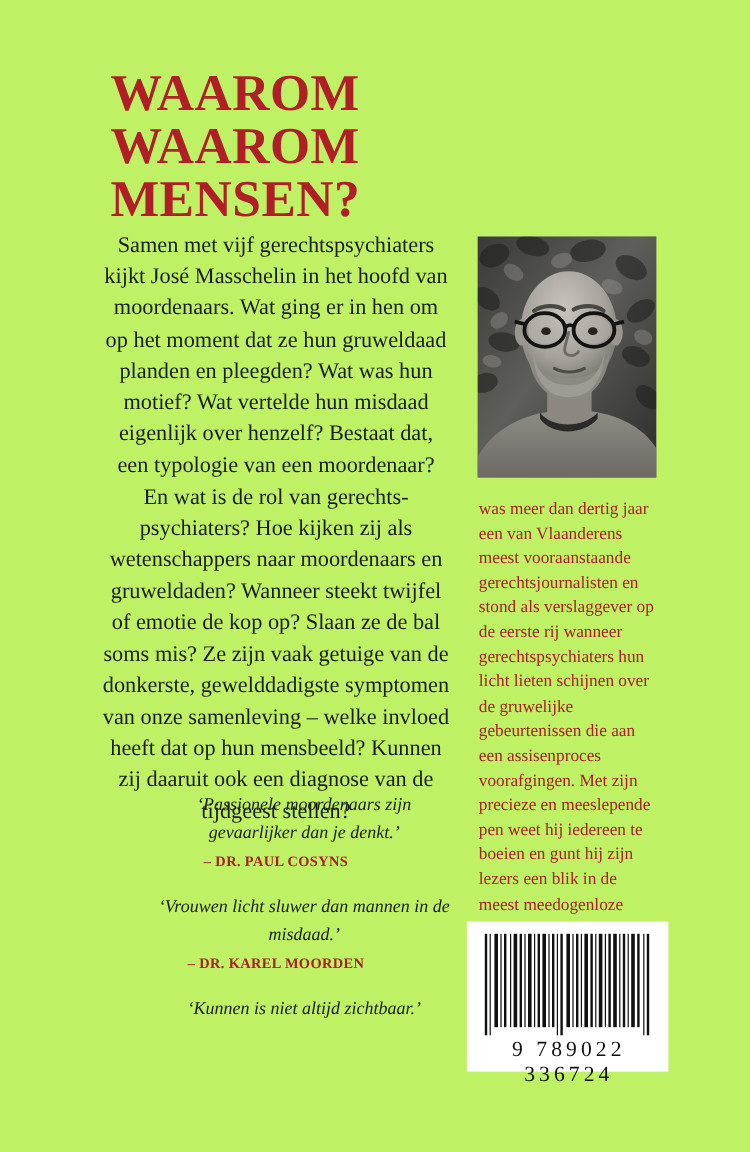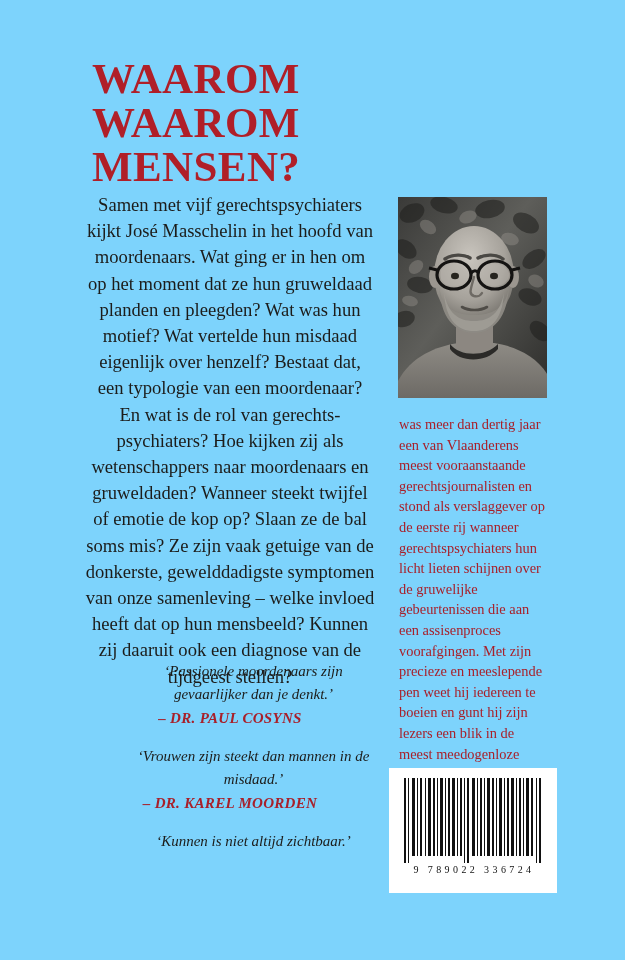--- a/index.html
+++ b/index.html
@@ -12,21 +12,21 @@
     background: #EAE7DD;
     font-family: "Liberation Serif", "DejaVu Serif", serif;
     overflow: hidden;
     position: relative;
   }
 
   .cover {
     position: relative;
     width: 625px;
     height: 960px;
-    background: #7dd3fc;
+    background: #bef264;
   }
 
   
   .title-block {
     position: absolute;
     left: 92px;
     top: 57px;
     width: 300px;
     color: #B01F28;
     font-family: "Liberation Serif", "DejaVu Serif", serif;
@@ -68,25 +68,24 @@
     color: #1C1C1A;
     font-size: 15px;
     line-height: 23px;
     font-family: "Liberation Serif", "DejaVu Serif", serif;
     margin-left: 47px;
   }
   .quote-attr {
     display: block;
     color: #A8202A;
     font-weight: 700;
-    font-size: 15px;
+    font-size: 12px;
     line-height: 24px;
     letter-spacing: 0.3px;
     font-family: "Liberation Serif", "DejaVu Serif", serif;
-    font-style: italic;
   }
 
   
   .photo-frame {
     position: absolute;
     left: 398px;
     top: 197px;
     width: 149px;
     height: 201px;
     overflow: hidden;
@@ -131,21 +130,21 @@
     position: relative;
     width: 150px;
     height: 85px;
     margin: 0 auto;
   }
   .barcode-bars svg { display: block; }
   .barcode-digits {
     display: block;
     text-align: center;
     font-family: "Liberation Serif", "DejaVu Serif", serif;
-    font-size: 10px;
+    font-size: 18px;
     letter-spacing: 3.4px;
     color: #111;
     margin-top: 1px;
     padding-left: 2px;
   }
 </style>
 </head>
 <body>
 
 <div class="cover">
@@ -160,21 +159,21 @@
     <p>Samen met vijf gerechtspsychiaters kijkt José Masschelin in het hoofd van moordenaars. Wat ging er in hen om op het moment dat ze hun gruweldaad planden en pleegden? Wat was hun motief? Wat vertelde hun misdaad eigenlijk over henzelf? Bestaat dat, een typologie van een moordenaar?</p>
     <p>En wat is de rol van gerechts­psychiaters? Hoe kijken zij als wetenschappers naar moordenaars en gruweldaden? Wanneer steekt twijfel of emotie de kop op? Slaan ze de bal soms mis? Ze zijn vaak getuige van de donkerste, geweld­dadigste symptomen van onze samenleving – welke invloed heeft dat op hun mensbeeld? Kunnen zij daaruit ook een diagnose van de tijdgeest stellen?</p>
   </div>
 
   <div class="quotes">
     <div class="quote-group">
       <span class="quote-text">‘Passionele moordenaars zijn gevaarlijker dan je denkt.’</span>
       <span class="quote-attr">– DR. PAUL COSYNS</span>
     </div>
     <div class="quote-group">
-      <span class="quote-text">‘Vrouwen zijn steekt dan mannen in de misdaad.’</span>
+      <span class="quote-text">‘Vrouwen licht sluwer dan mannen in de misdaad.’</span>
       <span class="quote-attr">– DR. KAREL MOORDEN</span>
     </div>
     <div class="quote-group">
       <span class="quote-text">‘Kunnen is niet altijd zichtbaar.’</span>
     </div>
   </div>
 
   <div class="photo-frame">
     <svg class="photo-svg" viewBox="0 0 149 201" preserveAspectRatio="xMidYMid slice">
       <defs>

